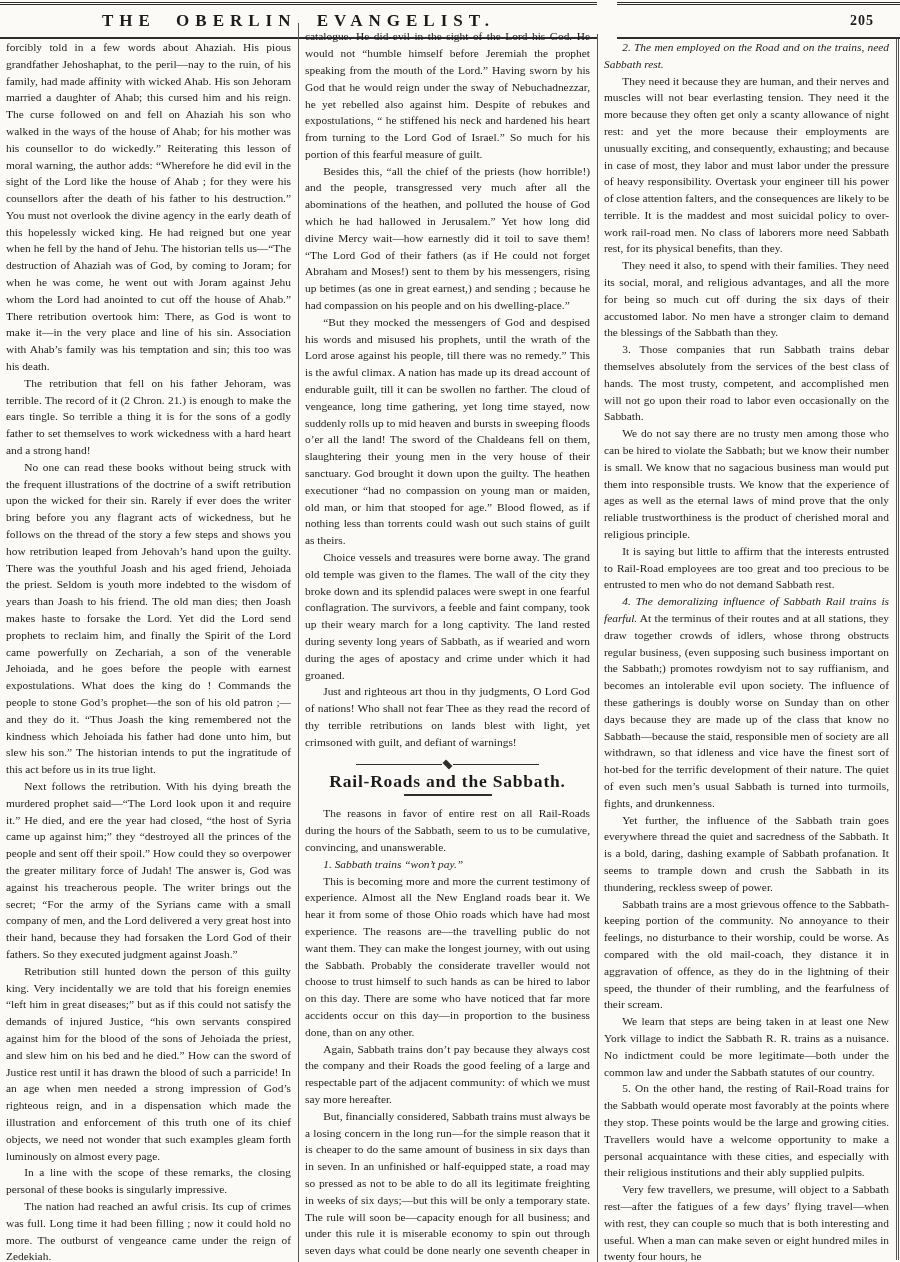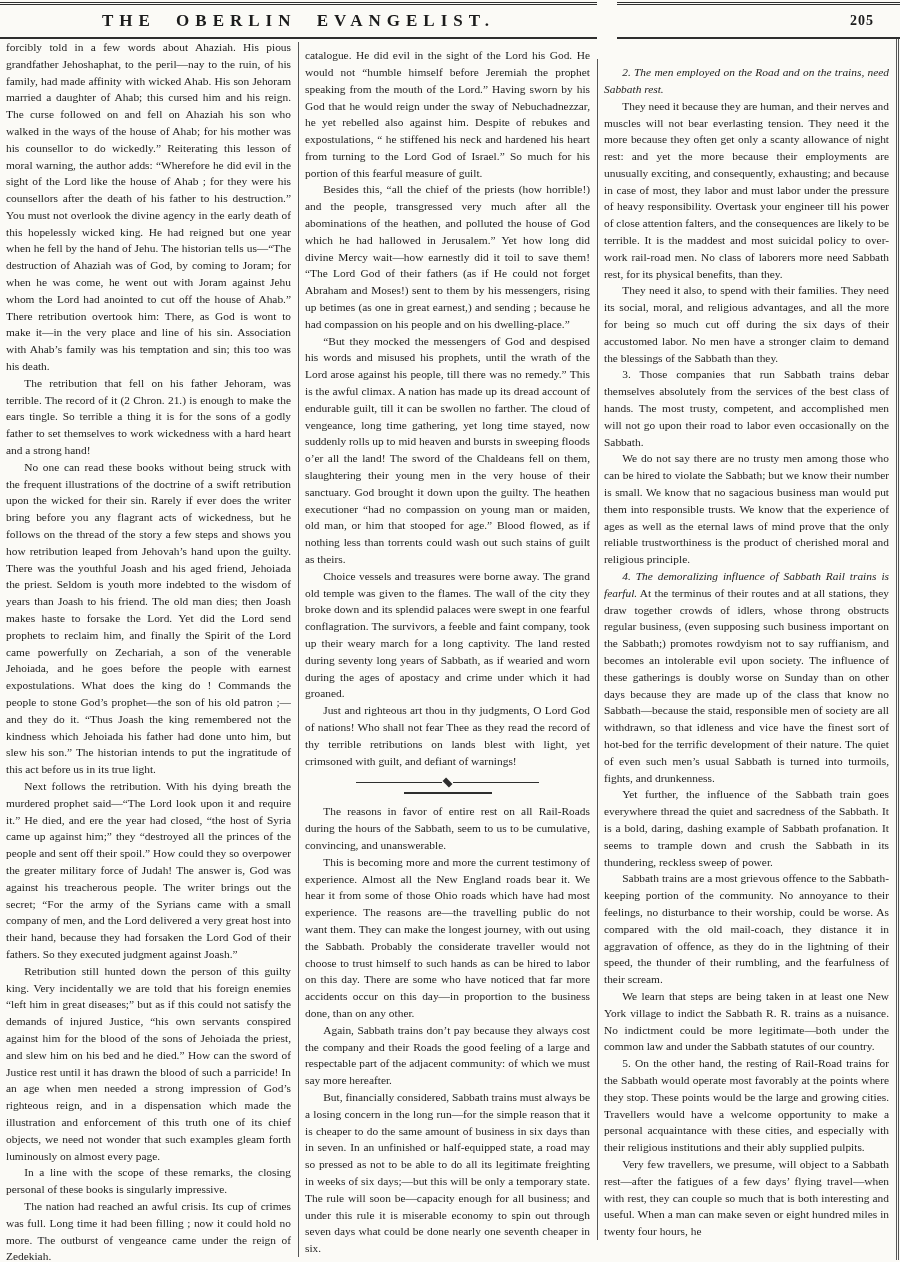--- a/index.html
+++ b/index.html
@@ -90,33 +90,36 @@
         <p class="para">Besides this, “all the chief of the priests (how horrible!) and the people, transgressed very much after all the abominations of the heathen, and polluted the house of God which he had hallowed in Jerusalem.”  Yet how long did divine Mercy wait—how earnestly did it toil to save them!  “The Lord God of their fathers (as if He could not forget Abraham and Moses!) sent to them by his messengers, rising up betimes (as one in great earnest,) and sending ; because he had compassion on his people and on his dwelling-place.”</p>
         <p class="para">“But they mocked the messengers of God and despised his words and misused his prophets, until the wrath of the Lord arose against his people, till there was no remedy.”  This is the awful climax.  A nation has made up its dread account of endurable guilt, till it can be swollen no farther.  The cloud of vengeance, long time gathering, yet long time stayed, now suddenly rolls up to mid heaven and bursts in sweeping floods o’er all the land!  The sword of the Chaldeans fell on them, slaughtering their young men in the very house of their sanctuary.  God brought it down upon the guilty.  The heathen executioner “had no compassion on young man or maiden, old man, or him that stooped for age.”  Blood flowed, as if nothing less than torrents could wash out such stains of guilt as theirs.</p>
         <p class="para">Choice vessels and treasures were borne away.  The grand old temple was given to the flames.  The wall of the city they broke down and its splendid palaces were swept in one fearful conflagration.  The survivors, a feeble and faint company, took up their weary march for a long captivity.  The land rested during seventy long years of Sabbath, as if wearied and worn during the ages of apostacy and crime under which it had groaned.</p>
         <p class="para">Just and righteous art thou in thy judgments, O Lord God of nations!  Who shall not fear Thee as they read the record of thy terrible retributions on lands blest with light, yet crimsoned with guilt, and defiant of warnings!</p>
         <div class="divider">
           <span class="dline"></span>
           <span class="ddiamond"></span>
           <span class="dline"></span>
         </div>
         <div class="article-heading-wrap">
+          <h2 class="article-heading">Rail-Roads and the Sabbath.</h2>
           <div class="heading-rule"></div>
         </div>
         <p class="para">The reasons in favor of entire rest on all Rail-Roads during the hours of the Sabbath, seem to us to be cumulative, convincing, and unanswerable.</p>
+        <p class="para"><em>1.  Sabbath trains “won’t pay.”</em></p>
         <p class="para">This is becoming more and more the current testimony of experience.  Almost all the New England roads bear it.  We hear it from some of those Ohio roads which have had most experience.  The reasons are—the travelling public do not want them.  They can make the longest journey, with out using the Sabbath.  Probably the considerate traveller would not choose to trust himself to such hands as can be hired to labor on this day.  There are some who have noticed that far more accidents occur on this day—in proportion to the business done, than on any other.</p>
         <p class="para">Again, Sabbath trains don’t pay because they always cost the company and their Roads the good feeling of a large and respectable part of the adjacent community: of which we must say more hereafter.</p>
         <p class="para">But, financially considered, Sabbath trains must always be a losing concern in the long run—for the simple reason that it is cheaper to do the same amount of business in six days than in seven.   In an unfinished or half-equipped state, a road may so pressed as not to be able to do all its legitimate freighting in weeks of six days;—but this will be only a temporary state.  The rule will soon be—capacity enough for all business; and under this rule it is miserable economy to spin out through seven days what could be done nearly one seventh cheaper in six.</p>
       </section>
     <section class="col">
         <p class="para"><em>2.  The men employed on the Road and on the trains, need Sabbath rest.</em></p>
         <p class="para">They need it because they are human, and their nerves and muscles will not bear everlasting tension.  They need it the more because they often get only a scanty allowance of night rest: and yet the more because their employments are unusually exciting, and consequently, exhausting; and because in case of most, they labor and must labor under the pressure of heavy responsibility.  Overtask your engineer till his power of close attention falters, and the consequences are likely to be terrible.  It is the maddest and most suicidal policy to over-work rail-road men.  No class of laborers more need Sabbath rest, for its physical benefits, than they.</p>
         <p class="para">They need it also, to spend with their families.  They need its social, moral, and religious advantages, and all the more for being so much cut off during the six days of their accustomed labor.  No men have a stronger claim to demand the blessings of the Sabbath than they.</p>
         <p class="para">3.  Those companies that run Sabbath trains debar themselves absolutely from the services of the best class of hands.  The most trusty, competent, and accomplished men will not go upon their road to labor even occasionally on the Sabbath.</p>
         <p class="para">We do not say there are no trusty men among those who can be hired to violate the Sabbath; but we know their number is small.  We know that no sagacious business man would put them into responsible trusts.  We know that the experience of ages as well as the eternal laws of mind prove that the only reliable trustworthiness is the product of cherished moral and religious principle.</p>
+        <p class="para">It is saying but little to affirm that the interests entrusted to Rail-Road employees are too great and too precious to be entrusted to men who do not demand Sabbath rest.</p>
         <p class="para"><em>4.  The demoralizing influence of Sabbath Rail trains is fearful.</em>  At the terminus of their routes and at all stations, they draw together crowds of idlers, whose throng obstructs regular business, (even supposing such business important on the Sabbath;) promotes rowdyism not to say  ruffianism, and becomes an intolerable evil upon society.  The influence of these gatherings is doubly worse on Sunday than on other days because they are made up of the class that know no Sabbath—because the staid, responsible men of society are all withdrawn, so that idleness and vice have the finest sort of hot-bed for the terrific development of their nature.  The quiet of even such men’s usual Sabbath is turned into turmoils, fights, and drunkenness.</p>
         <p class="para">Yet further, the influence of the Sabbath train goes everywhere thread the quiet and sacredness of the Sabbath.  It is a bold, daring, dashing example of Sabbath profanation.  It seems to trample down and crush the Sabbath in its thundering, reckless sweep of power.</p>
         <p class="para">Sabbath trains are a most grievous offence to the Sabbath-keeping portion of the community.  No annoyance to their feelings, no disturbance to their worship, could be worse.  As compared with the old mail-coach, they distance it in aggravation of offence, as they do in the lightning of their speed, the thunder of their rumbling, and the fearfulness of their scream.</p>
         <p class="para">We learn that steps are being taken in at least one New York village to indict the Sabbath R. R. trains as a nuisance.  No indictment could be more legitimate—both under the common law and under the Sabbath statutes of our country.</p>
         <p class="para">5.  On the other hand, the resting of Rail-Road trains for the Sabbath would operate most favorably at the points where they stop.  These points would be the large and growing cities.  Travellers would have a welcome opportunity to make a personal acquaintance with these cities, and especially with their religious institutions and their ably supplied pulpits.</p>
         <p class="para">Very few travellers, we presume, will object to a Sabbath rest—after the fatigues of a few  days’ flying travel—when with rest, they can couple so much that is both interesting and useful.  When a man can make seven or eight hundred miles in twenty four hours, he</p>
       </section>
   </main>
 
 </div>

